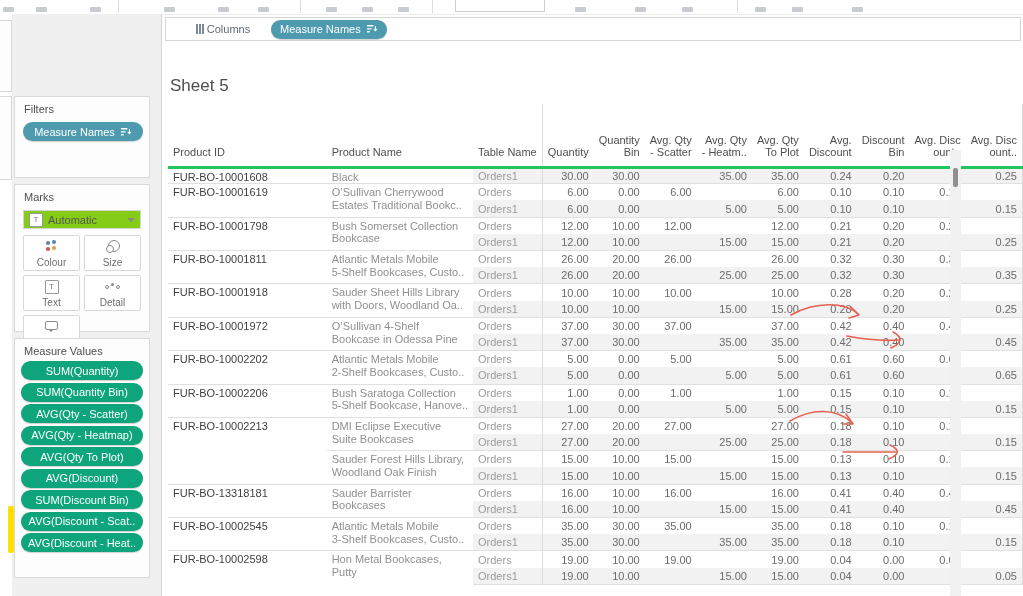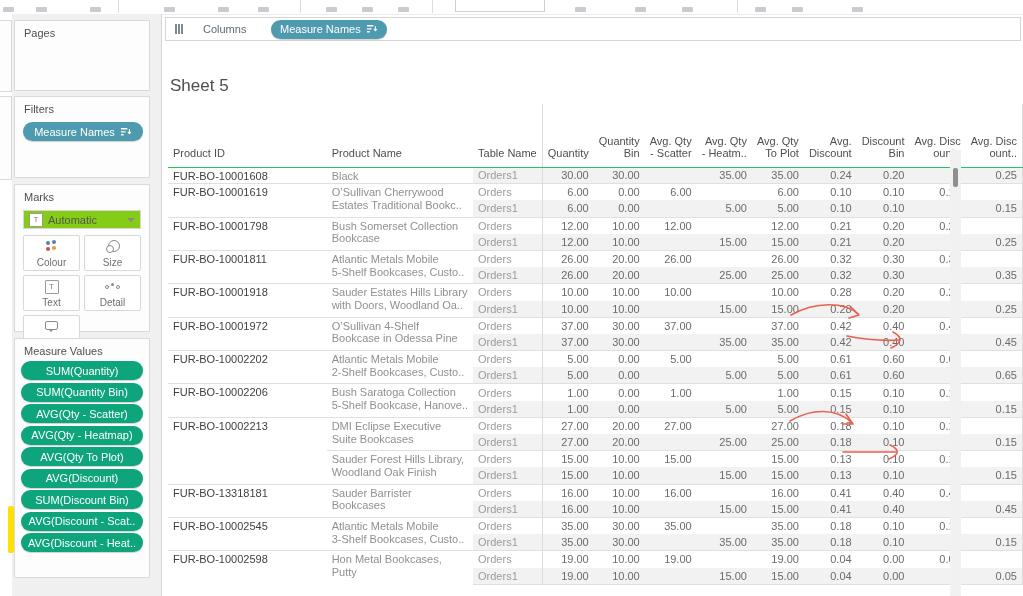--- a/index.html
+++ b/index.html
@@ -49,33 +49,33 @@
   .ic-size::after{content:"";position:absolute;left:0;top:5px;width:6px;height:6px;border:1px solid #8a8a8a;border-radius:50%;background:#fff;}
   .ic-detail{display:flex;align-items:center;gap:2px;height:13px;}
   .ic-detail i{width:4px;height:4px;border:1px solid #8a8a8a;border-radius:50%;box-sizing:border-box;}
   .ic-detail i.fill{width:3px;height:3px;background:#8a8a8a;border:none;margin-top:-4px;}
   .ic-tooltip{width:13px;height:13px;position:relative;}
   .ic-tooltip::before{content:"";position:absolute;left:0;top:1px;width:11px;height:7px;border:1px solid #8a8a8a;border-radius:2px;}
   .ic-tooltip::after{content:"";position:absolute;left:3px;top:9px;width:0;height:0;border-left:3px solid transparent;border-right:3px solid transparent;border-top:3px solid #8a8a8a;}
 
   
   .shelf{position:absolute;left:165px;width:856px;height:24px;background:#fff;border:1px solid #d6d6d6;display:flex;align-items:center;box-sizing:border-box;}
-  .shelf-label{width:96px;display:flex;align-items:center;gap:20px;padding-left:9px;color:#5f6b75;flex:0 0 auto;}
+  .shelf-label{width:96px;display:flex;align-items:center;gap:3px;padding-left:9px;color:#5f6b75;flex:0 0 auto;justify-content:center;}
   .ic-cols{display:flex;gap:1px;align-items:flex-end;height:10px;}
   .ic-cols i{width:2px;background:#7b8a97;height:10px;}
   .ic-rows{display:flex;flex-direction:column;gap:1px;}
   .ic-rows i{width:10px;height:2px;background:#7b8a97;}
   .shelf-pills{display:flex;align-items:center;}
 
   
   .sheet-title{position:absolute;left:170px;top:76px;font-size:17px;color:#4e4e4e;}
   .table-wrap{position:absolute;left:168px;top:104px;}
   table{border-collapse:collapse;table-layout:fixed;}
   th,td{padding:0 5px;font-weight:normal;white-space:nowrap;overflow:hidden;box-sizing:border-box;}
-  thead th{height:63px;vertical-align:bottom;padding-bottom:7px;color:#4f4f4f;border-bottom:1px solid #22c55e;line-height:12.5px;}
+  thead th{height:63px;vertical-align:bottom;padding-bottom:7px;color:#4f4f4f;border-bottom:3px solid #22c55e;line-height:12.5px;}
   th.left{text-align:left;}
   th.num,td.c-num{text-align:right;}
   td{height:16.7px;font-size:11px;color:#6b6b6b;}
   td.c-id{color:#3f3f3f;vertical-align:top;padding-top:2px;}
   td.c-name{color:#909090;vertical-align:top;padding-top:2px;line-height:12.8px;}
   td.c-table{color:#9b9b9b;}
   td.band{background:#f2f2f2;}
   .vl{border-left:1px solid #dcdcdc;}
   .vr{border-right:1px solid #dcdcdc;}
   tr.gstart td{border-top:1px solid #e0e0e0;}
@@ -118,23 +118,20 @@
     <div class="tb-frag" style="left:852px"></div>
   </div>
 
   <div class="left-sliver">
     <div class="sliver-box" style="top:6px;height:70px"></div>
     <div class="sliver-box" style="top:82px;height:82px"></div>
   </div>
 
   <div class="left-panel" style="left:12px;width:150px">
 
-    <div class="card" style="left:2px;top:6px;height:71px">
-      <div class="card-label">Pages</div>
-    </div>
 
     <div class="card" style="left:2px;top:82px;height:82px">
       <div class="card-label">Filters</div>
       <div class="filters-pills">
           <div class="pill">
             <span class="pill-label">Measure Names</span>
             <svg viewBox="0 0 13 10" class="sorticon">
               <path d="M1 1.5h7M1 4.8h5M1 8h3" stroke="#fff" stroke-width="1.4" fill="none"></path>
               <path d="M10.2 2v4.6M8.6 5l1.6 1.9L11.8 5" stroke="#fff" stroke-width="1.2" fill="none"></path>
             </svg>
@@ -408,21 +405,21 @@
             <td class="c-num band">25.00</td>
             <td class="c-num band">25.00</td>
             <td class="c-num band">0.32</td>
             <td class="c-num band">0.30</td>
             <td class="c-num band"></td>
             <td class="c-num band vr">0.35</td>
           </tr>
           <tr class="gstart">
             <td class="c-id" rowspan="2">FUR-BO-10001918</td>
             <td class="c-name" rowspan="2">
-              <div>Sauder Estates Hills Library</div>
+              <div>Sauder Sheet Hills Library</div>
               <div>with Doors, Woodland Oa..</div>
             </td>
             <td class="c-table">Orders</td>
             <td class="c-num vl">10.00</td>
             <td class="c-num">10.00</td>
             <td class="c-num">10.00</td>
             <td class="c-num"></td>
             <td class="c-num">10.00</td>
             <td class="c-num">0.28</td>
             <td class="c-num">0.20</td>

